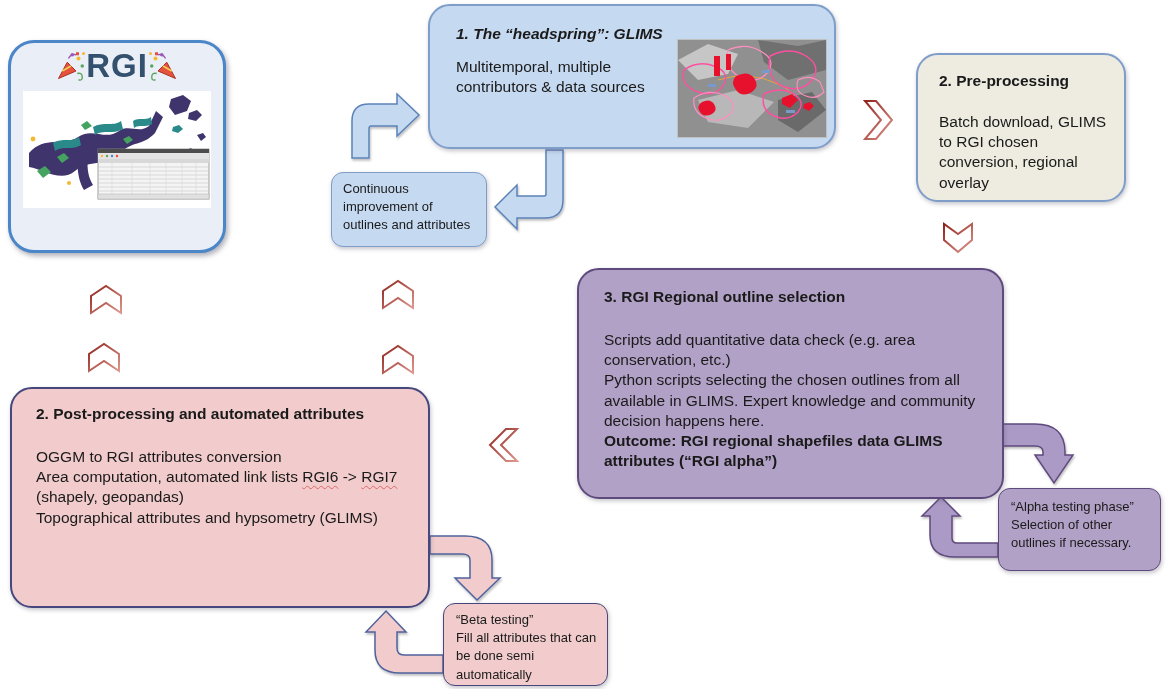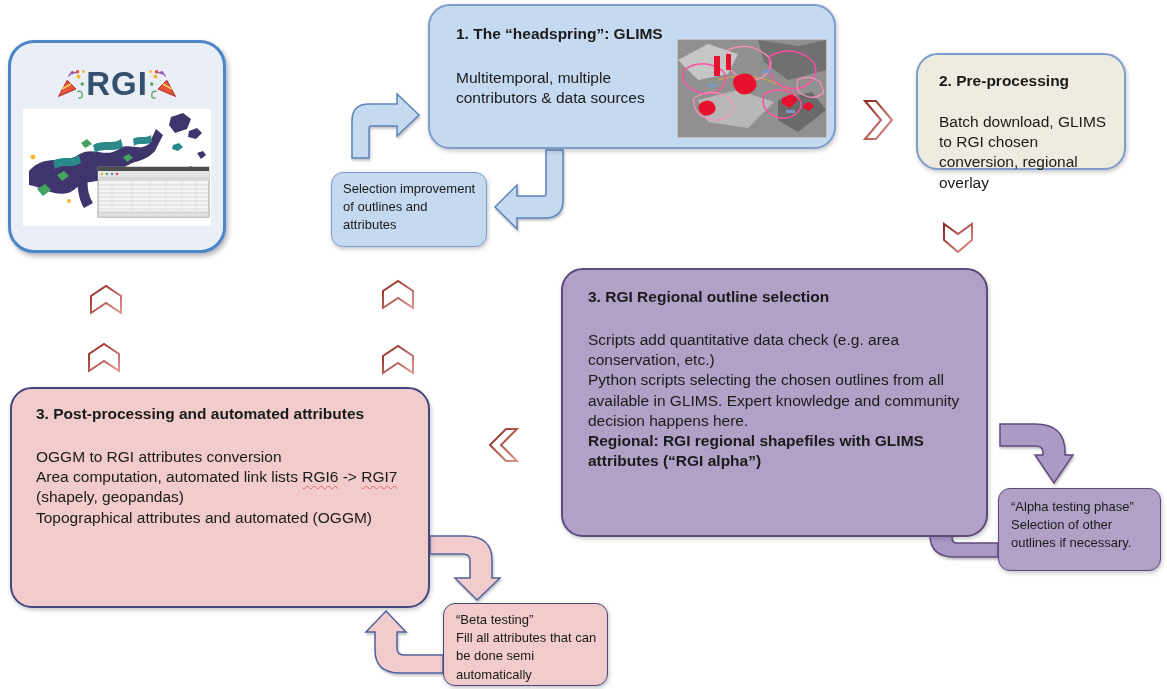--- a/index.html
+++ b/index.html
@@ -14,33 +14,33 @@
   .purple{background:#b1a1c6;border:2px solid #5f4a7d;}
   .pink{background:#f2cccc;border:2px solid #45477d;}
   .big{border-radius:22px;font-size:15.5px;line-height:1.3;}
   .small{border-radius:12px;font-size:13px;line-height:1.4;}
   .title{font-weight:bold;}
   .logo-box{
     left:8px;top:40px;width:218px;height:213px;border-radius:26px;
     background:#eaeff7;border:3px solid #4a86c8;box-shadow:2px 3px 5px rgba(80,80,100,.45);
     display:flex;flex-direction:column;align-items:center;
   }
-  .logo-row{display:flex;align-items:center;justify-content:center;margin-top:22px;}
+  .logo-row{display:flex;align-items:center;justify-content:center;margin-top:4px;}
   .logo-title{font-size:33px;font-weight:bold;color:#33506e;letter-spacing:1px;}
   .popper{width:30px;height:30px;}
   .popper.flip{transform:scaleX(-1);}
   .logo-map{margin-top:6px;width:188px;height:117px;background:#fff;}
   .box1{left:428px;top:4px;width:408px;height:145px;padding:18px 14px 0 26px;}
-  .box1 .title{margin-bottom:24px;}
+  .box1 .title{margin-bottom:13px;font-style:italic;}
   .box1 .body{width:240px;}
   .glims-map{position:absolute;right:7px;top:33px;width:148px;height:97px;border:1px solid #c0c0c0;}
-  .box2{left:916px;top:53px;width:210px;height:117px;padding:16px 12px 0 21px;}
+  .box2{left:916px;top:53px;width:210px;height:149px;padding:16px 12px 0 21px;}
   .box2 .title{margin-bottom:21px;}
   .cont-box{left:331px;top:172px;width:156px;height:75px;padding:7px 8px 0 11px;border-width:1.5px;}
-  .box3{left:561px;top:268px;width:427px;height:269px;padding:17px 18px 0 25px;}
+  .box3{left:577px;top:268px;width:427px;height:231px;padding:17px 18px 0 25px;}
   .box3 .title{margin-bottom:23px;}
   .box4{left:10px;top:387px;width:420px;height:221px;padding:15px 10px 0 24px;}
   .box4 .title{margin-bottom:23px;}
   .alpha-box{left:998px;top:488px;width:163px;height:83px;padding:9px 10px 0 12px;border-width:1.5px;}
   .beta-box{left:443px;top:603px;width:165px;height:83px;padding:7px 8px 0 12px;border-width:1.5px;}
   .squiggle{text-decoration:underline wavy #e06666 1px;text-underline-offset:3px;}
   .outcome{font-weight:bold;}
 </style>
 </head>
 <body>
@@ -184,35 +184,35 @@
       <rect x="30" y="44" width="8" height="3" fill="#7799cc"></rect>
     </svg>
   </div>
 
   <div class="box big beige box2">
     <div class="title">2. Pre-processing</div>
     <div class="body">Batch download, GLIMS to RGI chosen conversion, regional overlay</div>
   </div>
 
   <div class="box small blue cont-box">
-    <div>Selection improvement of outlines and attributes</div>
+    <div>Continuous improvement of outlines and attributes</div>
   </div>
 
   <div class="box big purple box3">
     <div class="title">3. RGI Regional outline selection</div>
     <div>Scripts add quantitative data check (e.g. area conservation, etc.)</div>
     <div>Python scripts selecting the chosen outlines from all available in GLIMS. Expert knowledge and community decision happens here.</div>
-    <div class="outcome">Regional: RGI regional shapefiles with GLIMS attributes (“RGI alpha”)</div>
+    <div class="outcome">Outcome: RGI regional shapefiles data GLIMS attributes (“RGI alpha”)</div>
   </div>
 
   <div class="box big pink box4">
-    <div class="title">3. Post-processing and automated attributes</div>
+    <div class="title">2. Post-processing and automated attributes</div>
     <div>OGGM to RGI attributes conversion</div>
     <div><span>Area computation, automated link lists </span><span class="squiggle">RGI6</span><span> -&gt; </span><span class="squiggle">RGI7</span><span> (shapely, geopandas)</span></div>
-    <div>Topographical attributes and automated (OGGM)</div>
+    <div>Topographical attributes and hypsometry (GLIMS)</div>
   </div>
 
   <div class="box small pink beta-box">
     <div>“Beta testing”</div>
     <div>Fill all attributes that can be done semi automatically</div>
   </div>
 
   <div class="box small purple alpha-box">
     <div>“Alpha testing phase”</div>
     <div>Selection of other outlines if necessary.</div>

